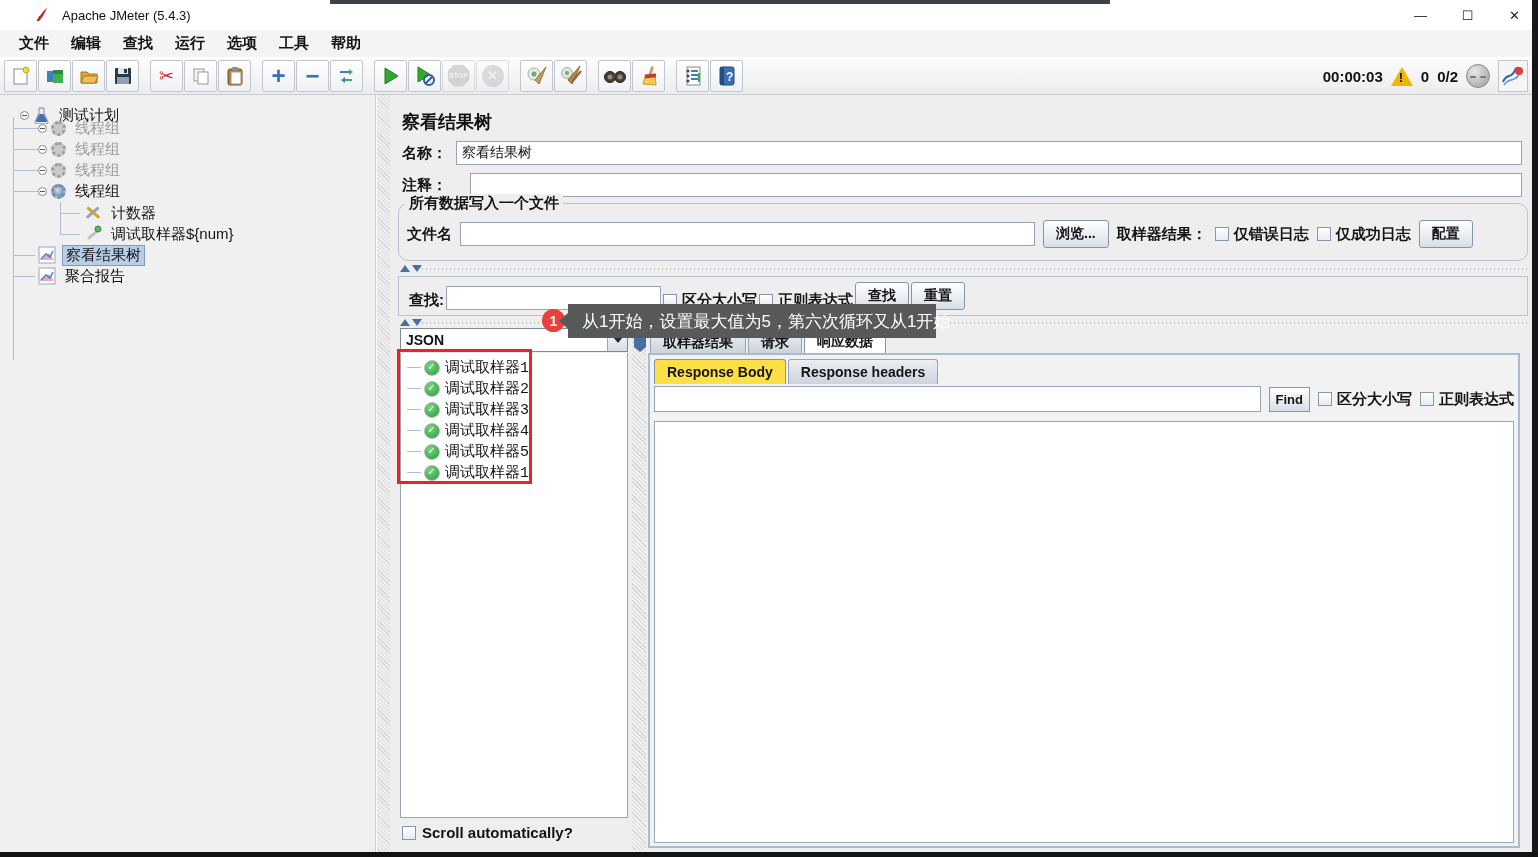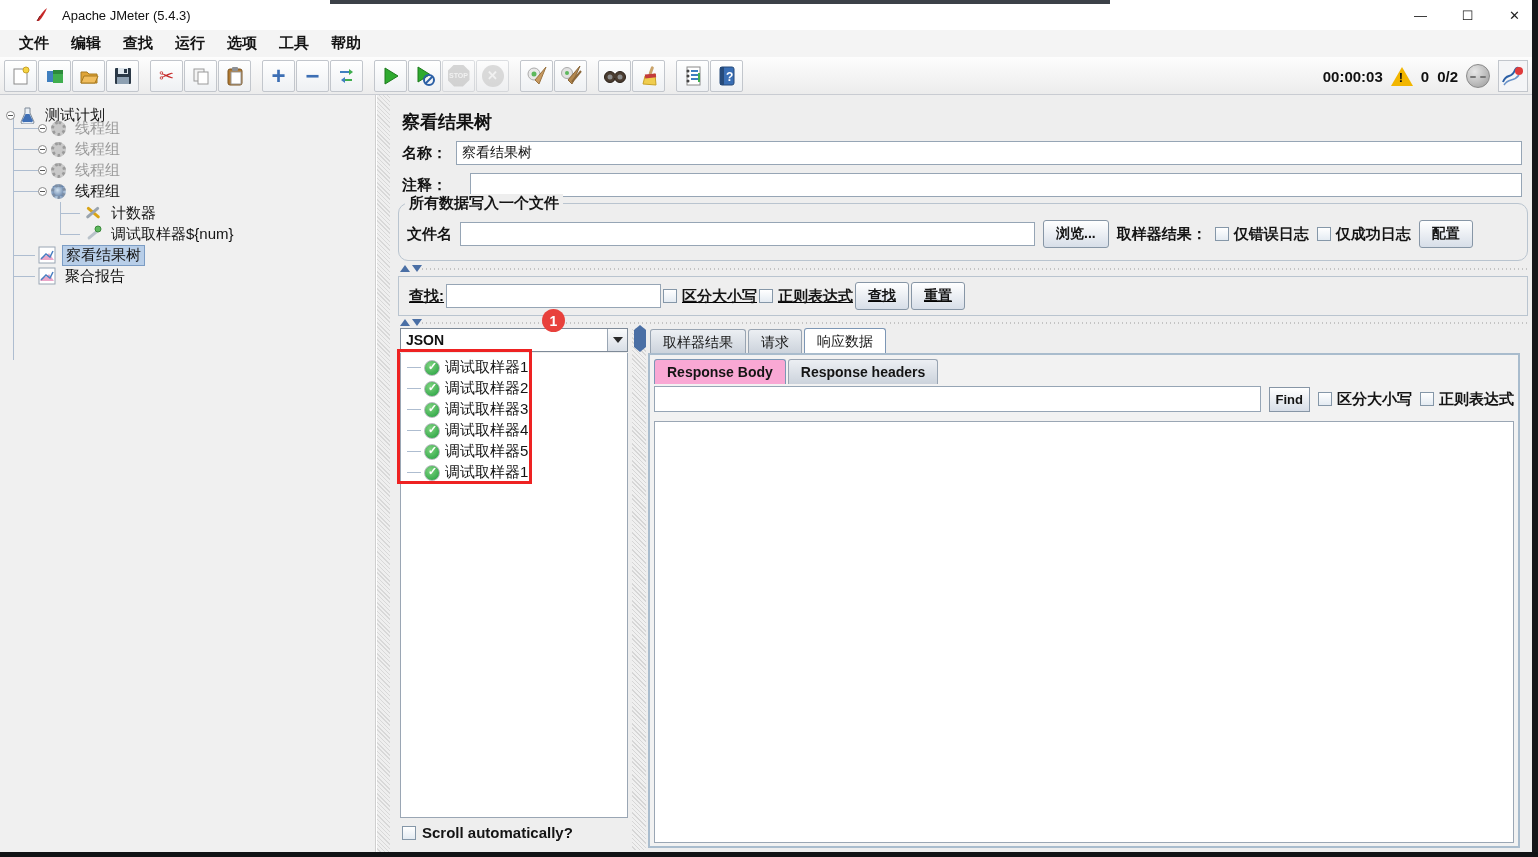--- a/index.html
+++ b/index.html
@@ -89,56 +89,56 @@
   .cb-wrap { display:flex; align-items:center; gap:5px; font-size:15px; font-weight:bold; color:#141414; white-space:nowrap; }
 
   .h-divider { position:absolute; left:8px; width:1130px; height:8px; }
   .h-divider .dots { position:absolute; left:24px; right:0; top:3px; height:2px;
     background:repeating-linear-gradient(90deg,#c4c4c4 0 1px,transparent 1px 4px); }
   .div-arrows { position:absolute; left:2px; top:0; display:flex; gap:2px; }
   .tri-up { width:0; height:0; border-left:5px solid transparent; border-right:5px solid transparent; border-bottom:7px solid #4a6fa5; }
   .tri-dn { width:0; height:0; border-left:5px solid transparent; border-right:5px solid transparent; border-top:7px solid #4a6fa5; }
 
   .search-box { position:absolute; left:8px; top:181px; width:1130px; height:40px; border:1px solid #b9c4cf; background:#eeeeee; }
-  .search-inner { display:flex; align-items:center; gap:2px; padding:5px 10px;text-decoration:underline; }
+  .search-inner { display:flex; align-items:flex-end; gap:2px; padding:5px 10px; }
   .search-inner .txt { width:215px; }
 
   
   .results-left { position:absolute; left:10px; top:233px; width:230px; height:522px; }
   .combo { display:flex; width:228px; height:24px; border:1px solid #7e8a98; background:#fff; }
   .combo-text { flex:1; font-size:14px; font-weight:bold; color:#111; padding:3px 5px; }
   .combo-btn { width:20px; background:linear-gradient(#fafbfc,#d8dee6); border-left:1px solid #9aa6b4;
     display:flex; align-items:center; justify-content:center; }
   .combo-arrow { width:0; height:0; border-left:5px solid transparent; border-right:5px solid transparent; border-top:6px solid #2a2a2a; }
   .sampler-list { position:absolute; left:0; top:25px; width:228px; height:465px; background:#fff; border:1px solid #9aa6b4; border-top:none; }
-  .sampler-row { display:flex; align-items:center; height:21px; padding-left:6px; font-size:15px; color:#141414; position:relative; }
+  .sampler-row { display:flex; align-items:center; height:21px; padding-left:6px; font-size:15px; color:#141414; position:relative;font-family:Liberation Mono, monospace; }
   .sampler-row .stub { width:14px; height:1px; background:#aebdd0; margin-right:3px; }
   .shield { width:16px; height:16px; border-radius:50%; background:radial-gradient(circle at 38% 32%, #7fd37f, #1f9e3d);
     border:1px solid #b5b9bd; margin-right:5px; position:relative; flex:none; }
   .shield::after { content:"✓"; position:absolute; left:3px; top:-1px; font-size:11px; font-weight:bold; color:#fff; }
   .red-box { position:absolute; left:-4px; top:-4px; width:135px; height:135px; border:3px solid #ee2222; z-index:4; }
   .scroll-row { position:absolute; left:2px; top:496px; display:flex; align-items:center; gap:6px;
     font-size:15px; font-weight:bold; color:#141414; }
 
   .v-splitter2 { position:absolute; left:242px; top:233px; width:14px; height:522px;
     background:repeating-linear-gradient(45deg,#f0f0f0 0 2px,#d6d6d6 2px 3px); }
   .vs2-arrows { position:absolute; left:2px; top:2px; }
   .tri-l { width:0; height:0; border-top:5px solid transparent; border-bottom:5px solid transparent; border-right:6px solid #4a6fa5; margin-bottom:2px; }
   .tri-r { width:0; height:0; border-top:5px solid transparent; border-bottom:5px solid transparent; border-left:6px solid #4a6fa5; }
 
   .results-right { position:absolute; left:258px; top:233px; width:874px; height:522px; }
   .tab-row { display:flex; height:25px; align-items:flex-end; gap:2px; padding-left:2px; }
   .tab { border:1px solid #98a4b2; border-bottom:none; background:linear-gradient(#eceff3,#ccd3dc);
-    font-size:14px; font-weight:normal; color:#141414; padding:4px 12px; border-radius:3px 3px 0 0; height:24px; }
+    font-size:14px; font-weight:bold; color:#141414; padding:4px 12px; border-radius:3px 3px 0 0; height:24px; }
   .tab.sel { background:#ffffff; border-color:#7c96b5; height:25px; }
   .tab-panel { position:absolute; left:0; top:25px; width:872px; height:495px; border:2px solid #a9bccd; background:#f2f2f2; }
   .subtab-row { display:flex; gap:2px; padding:4px 0 0 4px; }
   .subtab { border:1px solid #98a4b2; border-bottom:none; background:linear-gradient(#eceff3,#ccd3dc);
     font-size:14px; font-weight:bold; color:#141414; padding:4px 12px; border-radius:3px 3px 0 0; }
-  .subtab.sel { background:#f9a8d4; border-color:#7c96b5; }
+  .subtab.sel { background:#fde047; border-color:#7c96b5; }
   .find-row { display:flex; align-items:center; gap:8px; margin:2px 4px 0 4px; }
   .find-row .txt { flex:1; height:26px; }
   .find-btn { border:1px solid #8796a6; background:linear-gradient(#ffffff,#d7dee8);
     font-size:13px; font-weight:bold; padding:4px 6px; color:#141414; }
   .response-area { position:absolute; left:4px; top:66px; width:860px; height:422px; background:#fff; border:1px solid #9aa6b4; }
 
   
   .anno-badge { position:absolute; left:152px; top:214px; width:23px; height:23px; border-radius:50%;
     background:#e8413c; color:#fff; font-size:14px; font-weight:bold; display:flex; align-items:center;
     justify-content:center; z-index:6; }
@@ -368,21 +368,21 @@
         </svg>
       </span>
   </span>
 </div>
 
 <div class="tree-panel">
   <div class="tline" style="left:13px;top:22px;width:1px;height:140px;"></div>
   <div class="tline" style="left:13px;top:160px;width:18px;height:1px;"></div>
   <div class="tline" style="left:13px;top:181px;width:1px;height:0px;"></div>
 
-  <div class="tree-row" style="left:6px;top:10px;">
+  <div class="tree-row" style="left:20px;top:10px;">
     <span class="handle"></span>
     <span class="mini-icon">
         <svg width="17" height="18">
           <path d="M6 2 h5 v5 l4 9 a2 2 0 0 1 -2 2 h-9 a2 2 0 0 1 -2 -2 l4 -9 Z" fill="#e8eef5" stroke="#7e8a98"></path>
           <path d="M4 13 l2.5 -5 h4 l2.5 5 a1.5 1.5 0 0 1 -1.5 3 h-6 a1.5 1.5 0 0 1 -1.5 -3 Z" fill="#3f6fb5"></path>
         </svg>
       </span>
     <span class="tree-label">测试计划</span>
   </div>
 
@@ -570,20 +570,21 @@
       <span class="cb"></span>
       <span>Scroll automatically?</span>
     </div>
   </div>
 
   <div class="v-splitter2">
     <span class="vs2-arrows"><span class="tri-l"></span><span class="tri-r"></span></span>
   </div>
 
   <div class="anno-badge">1</div>
+  <div class="anno-tip">从1开始，设置最大值为5，第六次循环又从1开始</div>
 
   <div class="results-right">
     <div class="tab-row">
       <span class="tab">取样器结果</span>
       <span class="tab">请求</span>
       <span class="tab sel">响应数据</span>
     </div>
     <div class="tab-panel">
       <div class="subtab-row">
         <span class="subtab sel">Response Body</span>

